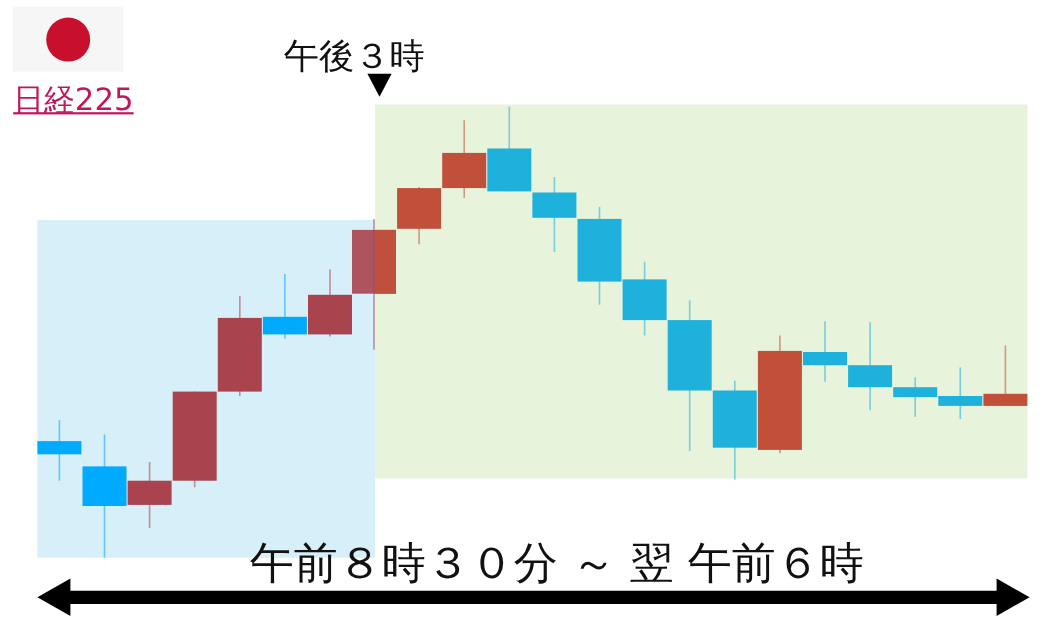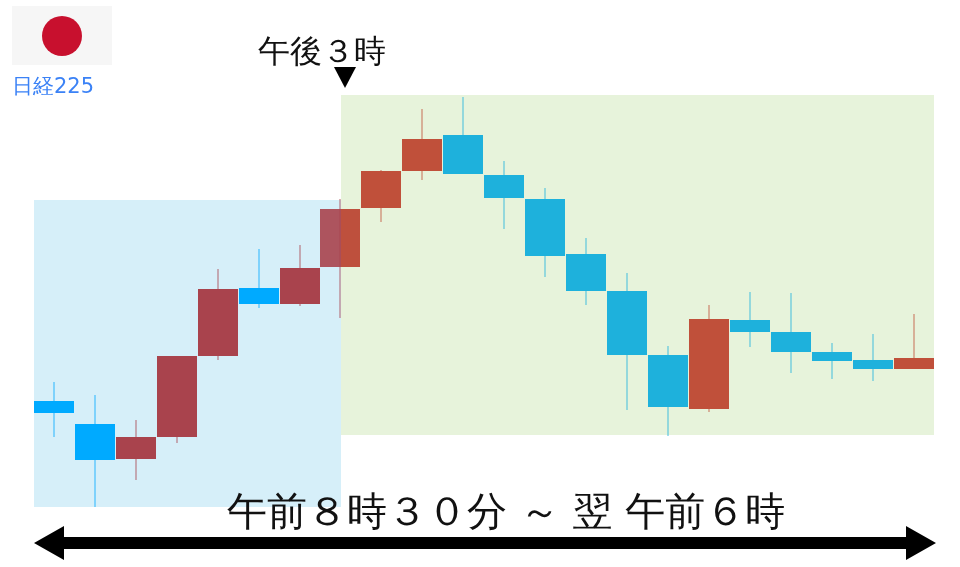--- a/index.html
+++ b/index.html
@@ -1,19 +1,19 @@
 <!DOCTYPE html>
 <html><head>
 <meta charset="utf-8">
 <style>
   html,body{margin:0;padding:0;background:#ffffff;}
   body{width:960px;height:567px;position:relative;overflow:hidden;font-family:"DejaVu Sans","Liberation Sans",sans-serif;}
   .flag{position:absolute;left:12px;top:6px;width:100px;height:59px;background:#f6f6f6;}
   .flag .sun{position:absolute;left:30px;top:10px;width:40px;height:40px;border-radius:50%;background:#c8102e;}
-  .index-label{position:absolute;left:12px;top:72px;font-size:21px;color:#3b82f6;letter-spacing:0;}
+  .index-label{position:absolute;left:12px;top:72px;font-size:28px;color:#be185d;letter-spacing:0;text-decoration:underline;}
   .session-label{position:absolute;left:258px;top:10px;font-size:32px;color:#111;margin-top:20px;}
   .marker{position:absolute;left:334px;top:67px;width:0;height:0;border-left:11px solid transparent;border-right:11px solid transparent;border-top:21px solid #000;}
   #chart{position:absolute;left:0;top:0;}
   .range-label{position:absolute;left:188px;top:484px;font-size:40px;color:#111;white-space:nowrap;margin-left:39px;}
   .arrow{position:absolute;left:0;top:0;}
 </style>
 </head>
 <body>
 
 <div class="flag">

